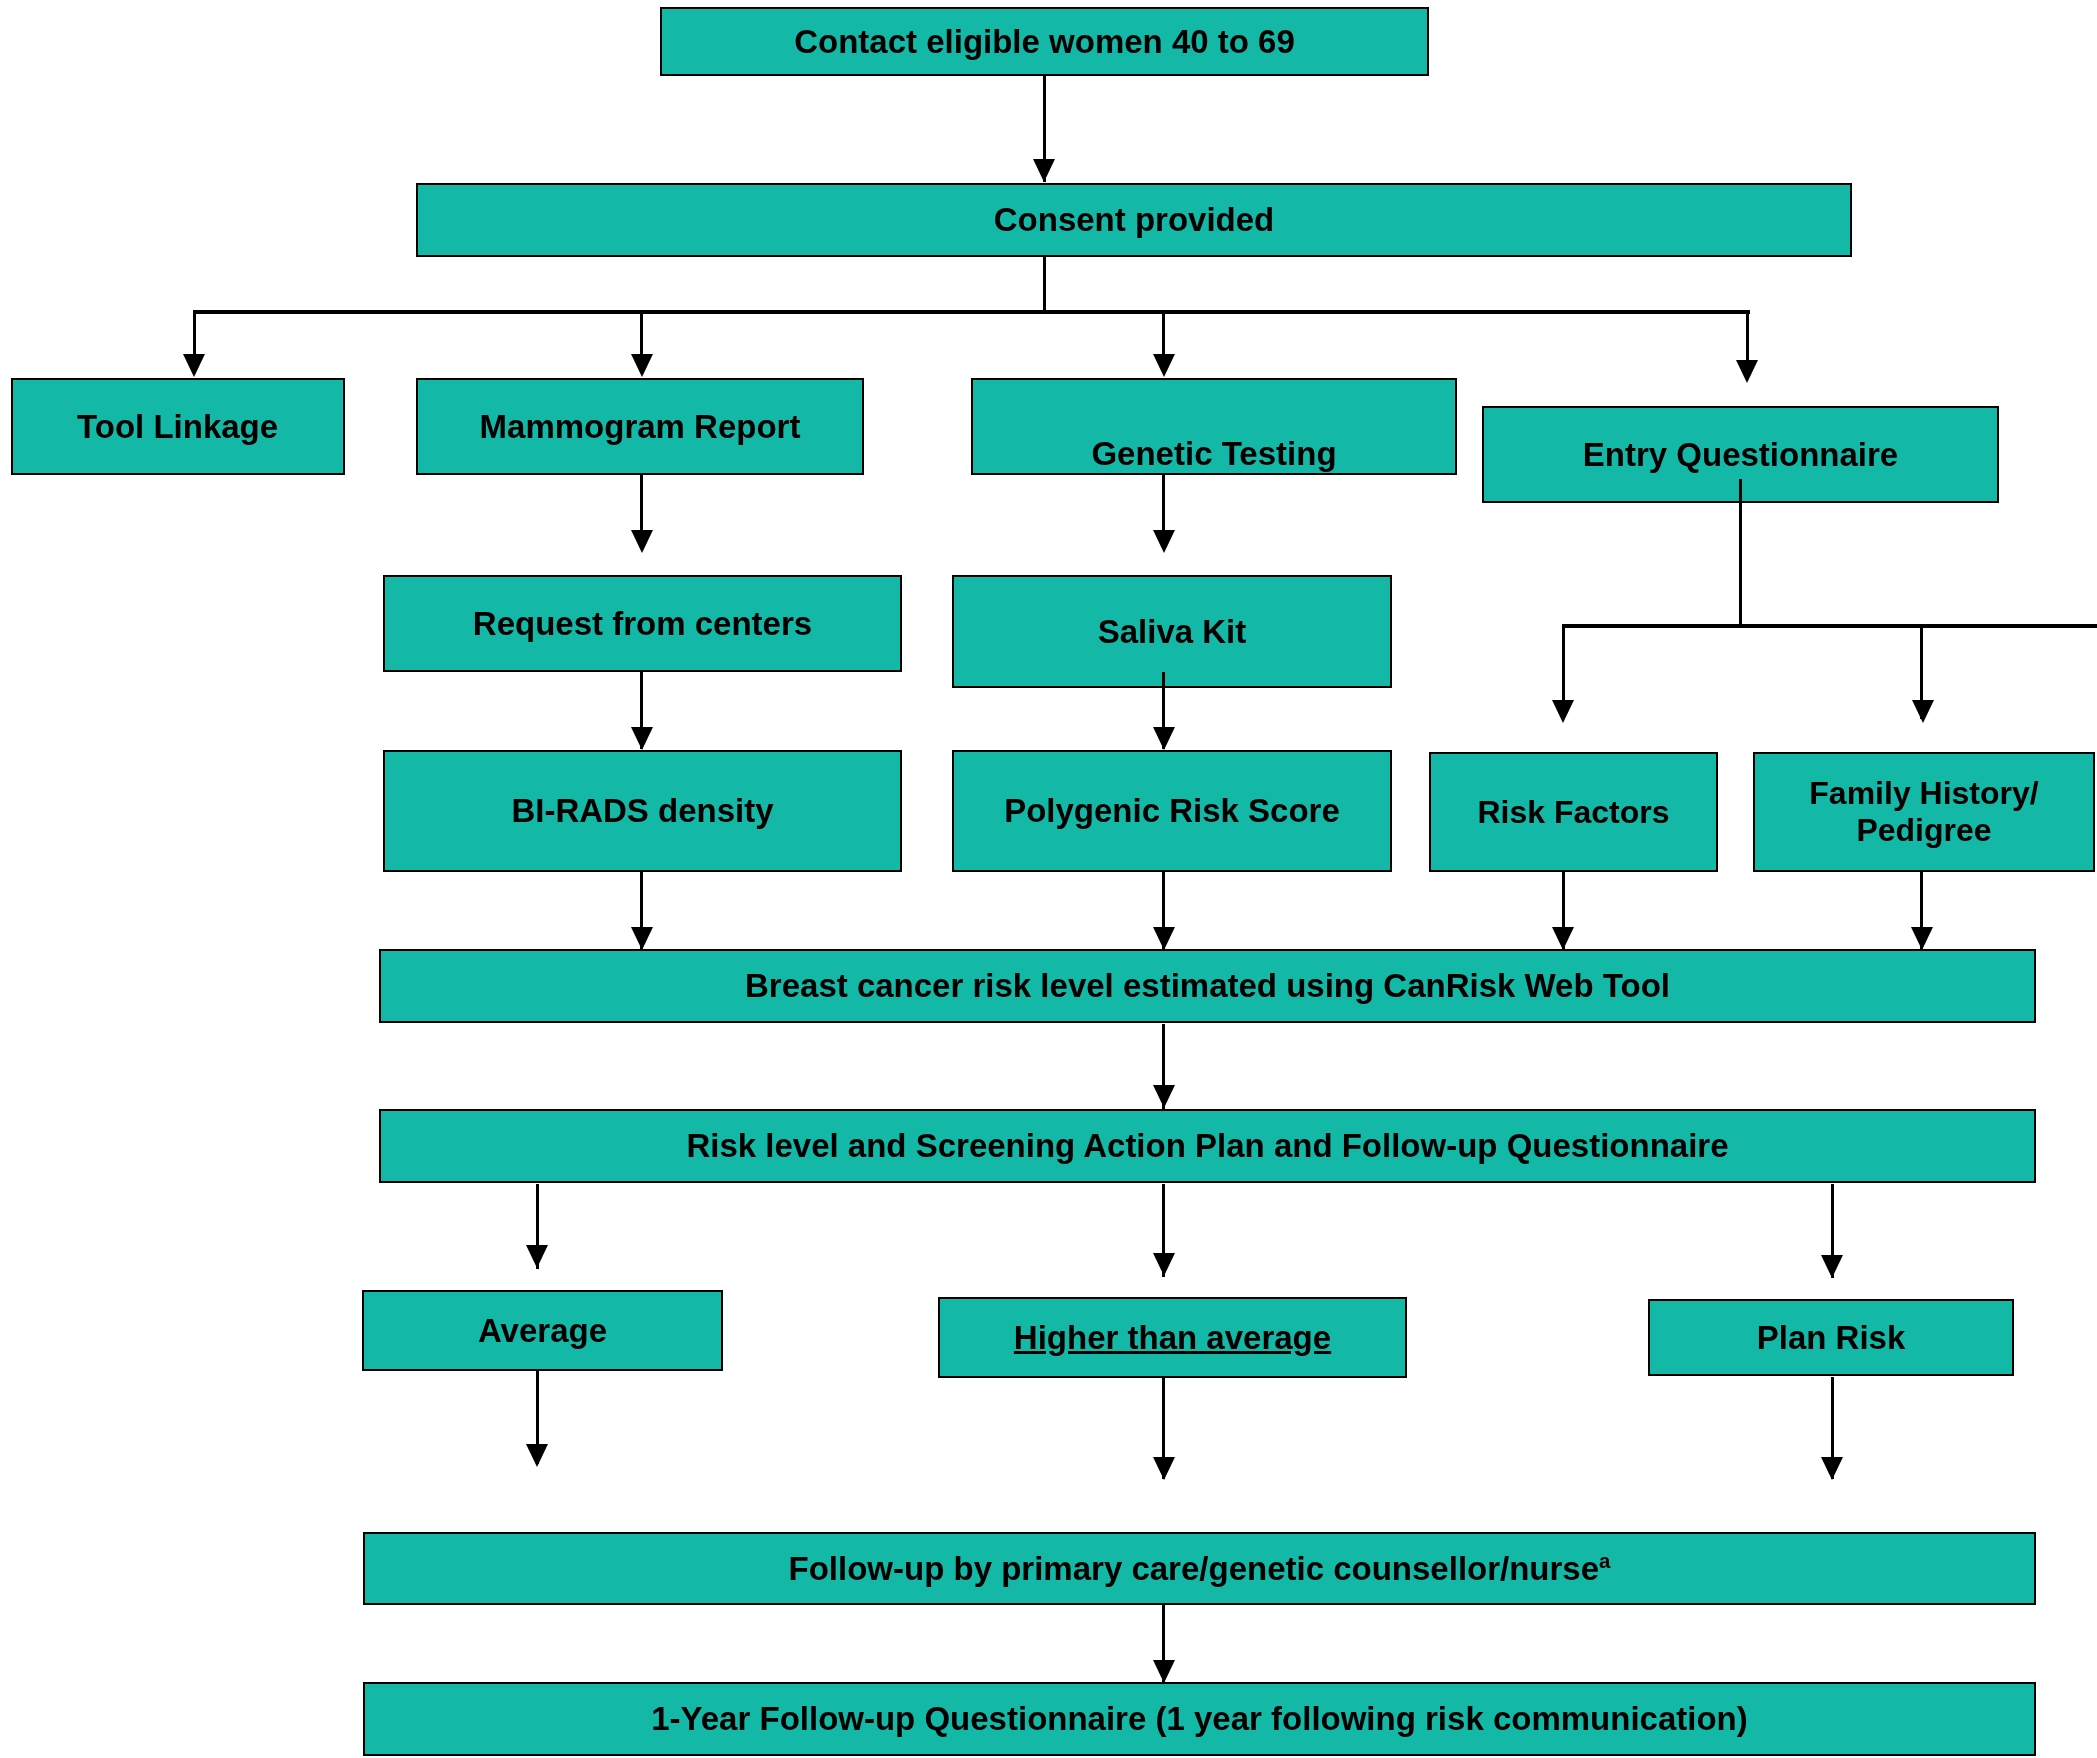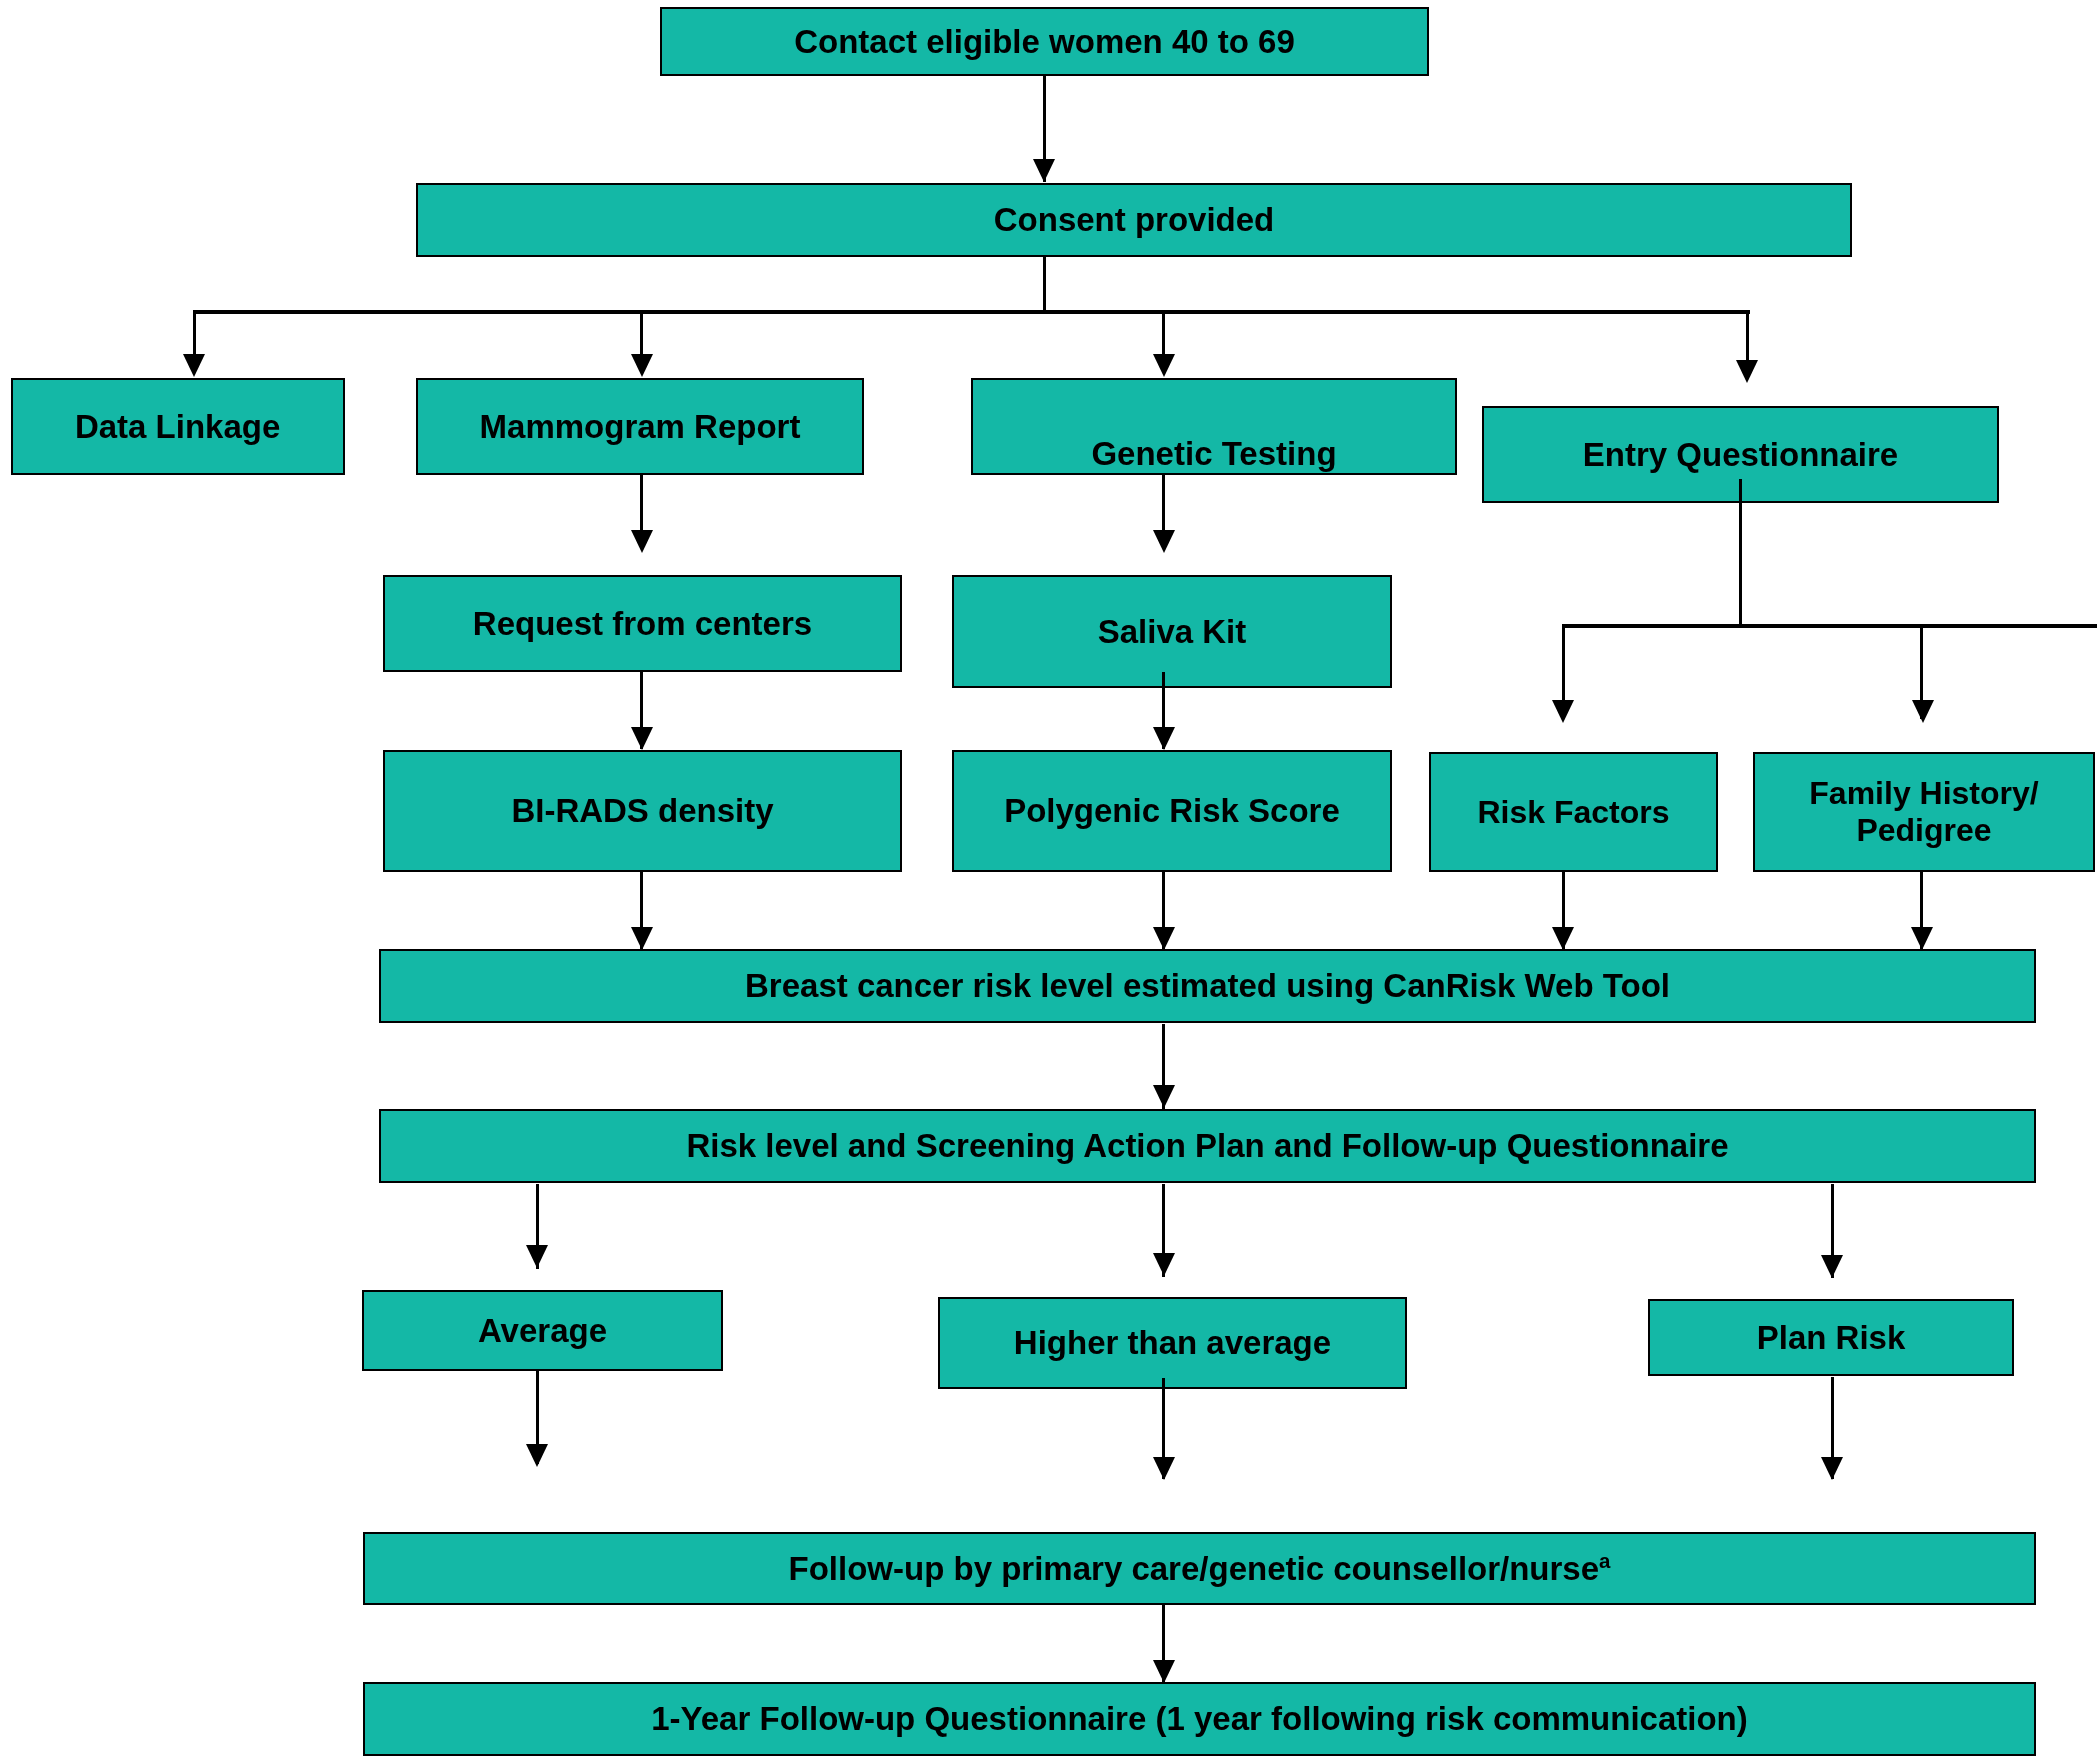--- a/index.html
+++ b/index.html
@@ -86,21 +86,21 @@
   <div class="vline" style="left:640px; top:310px; height:61px;"></div>
   <div class="arrow" style="left:631px; top:354px;"></div>
 
   <div class="vline" style="left:1162px; top:310px; height:61px;"></div>
   <div class="arrow" style="left:1153px; top:354px;"></div>
 
   <div class="vline" style="left:1746px; top:310px; height:66px;"></div>
   <div class="arrow" style="left:1736px; top:360px;"></div>
 
   <div class="node f-lg" style="left:10.6px; top:378px; width:334px; height:97px;">
-    <span class="label">Data Linkage</span>
+    <span class="label">Tool Linkage</span>
   </div>
 
   <div class="node f-lg" style="left:416px; top:378px; width:448px; height:97px;">
     <span class="label">Mammogram Report</span>
   </div>
 
   <div class="node f-lg" style="left:971px; top:378px; width:486px; height:97px;align-items:flex-end;">
     <span class="label">Genetic Testing</span>
   </div>
 
@@ -186,21 +186,21 @@
   <div class="vline" style="left:1162px; top:1184px; height:93px;"></div>
   <div class="arrow" style="left:1153px; top:1253px;"></div>
 
   <div class="vline" style="left:1831px; top:1184px; height:94px;"></div>
   <div class="arrow" style="left:1821px; top:1255px;"></div>
 
   <div class="node f-lg" style="left:362px; top:1290px; width:361px; height:81px;">
     <span class="label">Average</span>
   </div>
 
-  <div class="node f-lg" style="left:938px; top:1297px; width:469px; height:92px;">
+  <div class="node f-lg" style="left:938px; top:1297px; width:469px; height:81px;text-decoration:underline;">
     <span class="label">Higher than average</span>
   </div>
 
   <div class="node f-lg" style="left:1648px; top:1299px; width:366px; height:77px;">
     <span class="label">Plan Risk</span>
   </div>
 
   <div class="vline" style="left:536px; top:1370px; height:94px;"></div>
   <div class="arrow" style="left:526px; top:1444px;"></div>
 

